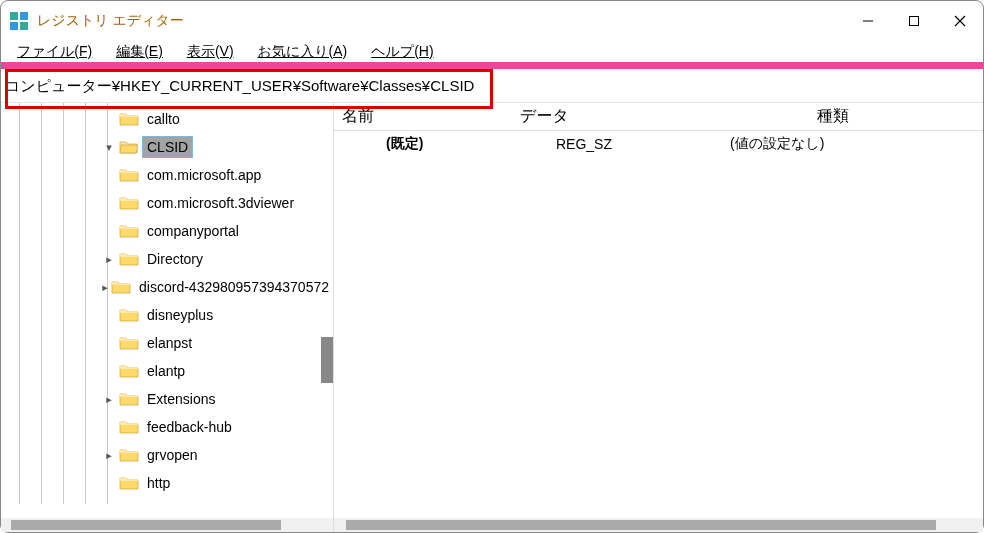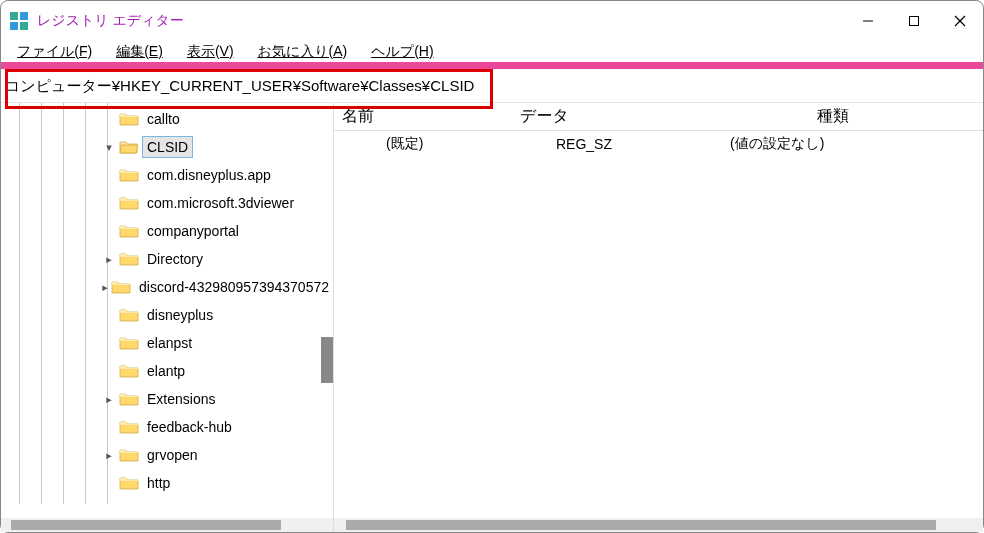--- a/index.html
+++ b/index.html
@@ -1,53 +1,53 @@
 <!DOCTYPE html>
 <html><head>
 <meta charset="utf-8">
 <style>
 * { box-sizing: border-box; margin: 0; padding: 0; }
 body { font-family: "Yu Gothic UI", "Meiryo", sans-serif; font-size: 14px; background: #fff; overflow: hidden; }
 .window { width: 984px; height: 533px; border: 1px solid #888; border-radius: 8px; background: #fff; position: relative; display: flex; flex-direction: column; }
 .titlebar { height: 40px; display: flex; align-items: center; padding-left: 8px; }
 .titlebar .app-icon { width: 20px; height: 20px; margin-right: 8px; display: inline-flex; align-items: center; justify-content: center; }
-.titlebar .title { font-size: 14px; color: #a21caf; }
+.titlebar .title { font-size: 14px; color: #a16207; }
 .winbtns { margin-left: auto; display: flex; }
 .winbtn { width: 46px; height: 40px; display: flex; align-items: center; justify-content: center; }
 .winbtn svg { width: 12px; height: 12px; }
 .menubar { height: 28px; display: flex; align-items: center; padding-left: 6px; gap: 4px; border-bottom: 7px solid #ec4899; }
 .menu-item { padding: 2px 10px; font-size: 14px; text-decoration: underline; text-decoration-style: solid; cursor: default; }
 .addressbar-wrap { height: 34px; padding: 2px 4px; border-bottom: 1px solid #e5e5e5; }
 .addressbar { width: 100%; height: 30px; padding: 4px 0; font-size: 15px; border: none; outline: none; }
 .highlight-box { position: absolute; left: 4px; top: 68px; width: 488px; height: 40px; border: 3px solid #d00; pointer-events: none; z-index: 10; }
 .content { flex: 1; display: flex; min-height: 0; }
 .tree-pane { width: 333px; border-right: 1px solid #ddd; display: flex; flex-direction: column; position: relative; overflow: hidden; }
 .tree { flex: 1; overflow: hidden; position: relative; padding-top: 2px; }
 .tree-lines { position: absolute; left: 0; top: 0; bottom: 0; width: 130px; pointer-events: none; }
 .vline { position: absolute; top: 0; bottom: 14px; width: 1px; background: #c8c8c8; }
 .tree-items { position: relative; }
 .tree-row { height: 28px; display: flex; align-items: center; padding-left: 100px; white-space: nowrap; cursor: default; position: relative; }
 .tree-row .expander { width: 16px; height: 16px; margin-right: 2px; display: inline-flex; align-items: center; justify-content: center; color: #555; font-size: 11px; visibility: hidden; }
 .tree-row.expandable .expander { visibility: visible; }
 .folder-icon { width: 20px; height: 16px; margin-right: 4px; display: inline-flex; }
-.tree-row.selected .label-box { background: #e5e5e5; outline: 1px solid #7ab8e0; padding: 2px 4px; text-align: right; }
+.tree-row.selected .label-box { background: #a3a3a3; outline: 1px solid #7ab8e0; padding: 2px 4px; text-align: right; }
 .label-box { padding: 14px 4px; }
 .tree-scroll-thumb { position: absolute; right: 0; top: 234px; width: 12px; height: 46px; background: #888; }
 .hscroll { height: 14px; background: #f0f0f0; position: relative; }
 .hscroll .thumb { position: absolute; left: 10px; top: 2px; height: 10px; background: #aaa; }
 .list-pane { flex: 1; display: flex; flex-direction: column; }
 .list-header { height: 28px; display: flex; align-items: center; border-bottom: 1px solid #e0e0e0; }
 .list-header .col { padding: 4px 8px; font-weight: 400; font-size: 16px; }
 .col-name { width: 178px; }
 .col-type { width: 174px; }
 .col-data { flex: 1; }
 .list-body { flex: 1; overflow: auto; }
 .list-row { height: 26px; display: flex; align-items: center; padding-left: 4px; }
 .list-row .val-icon { width: 20px; height: 18px; margin-right: 4px; display: inline-flex; align-items: center; justify-content: center; padding-left: 44px; }
-.list-row .cell-name { width: 170px; }
+.list-row .cell-name { width: 170px; font-weight: bold; }
 .list-row .cell-type { width: 174px; }
 .list-row .cell-data { flex: 1; }
 .list-hscroll { height: 14px; background: #f0f0f0; position: relative; }
 .list-hscroll .thumb { position: absolute; left: 12px; top: 2px; height: 10px; background: #aaa; }
 </style>
 </head>
 <body>
 
 <div class="window">
 
@@ -128,21 +128,21 @@
               <span class="label-box">CLSID</span>
             </div>
             <div class="tree-row">
               <span class="expander"></span>
               <span class="folder-icon">
                 <svg viewBox="0 0 20 16">
                   <path d="M1 3 L7 3 L9 5 L19 5 L19 14 L1 14 Z" fill="#ffd96b" stroke="#caa43a" stroke-width="0.7"></path>
                   <path d="M1 3 L7 3 L9 5 L19 5 L19 6 L1 6 Z" fill="#ffe9a8"></path>
                 </svg>
               </span>
-              <span class="label-box">com.disneyplus.app</span>
+              <span class="label-box">com.microsoft.app</span>
             </div>
             <div class="tree-row">
               <span class="expander"></span>
               <span class="folder-icon">
                 <svg viewBox="0 0 20 16">
                   <path d="M1 3 L7 3 L9 5 L19 5 L19 14 L1 14 Z" fill="#ffd96b" stroke="#caa43a" stroke-width="0.7"></path>
                   <path d="M1 3 L7 3 L9 5 L19 5 L19 6 L1 6 Z" fill="#ffe9a8"></path>
                 </svg>
               </span>
               <span class="label-box">com.microsoft.3dviewer</span>

